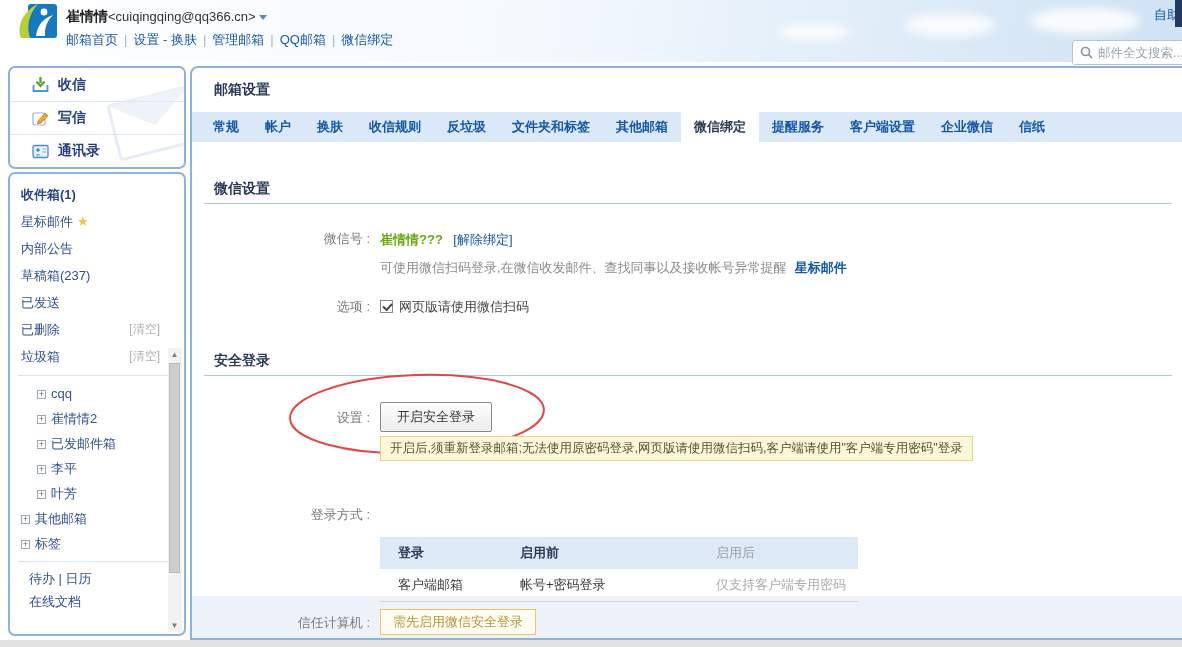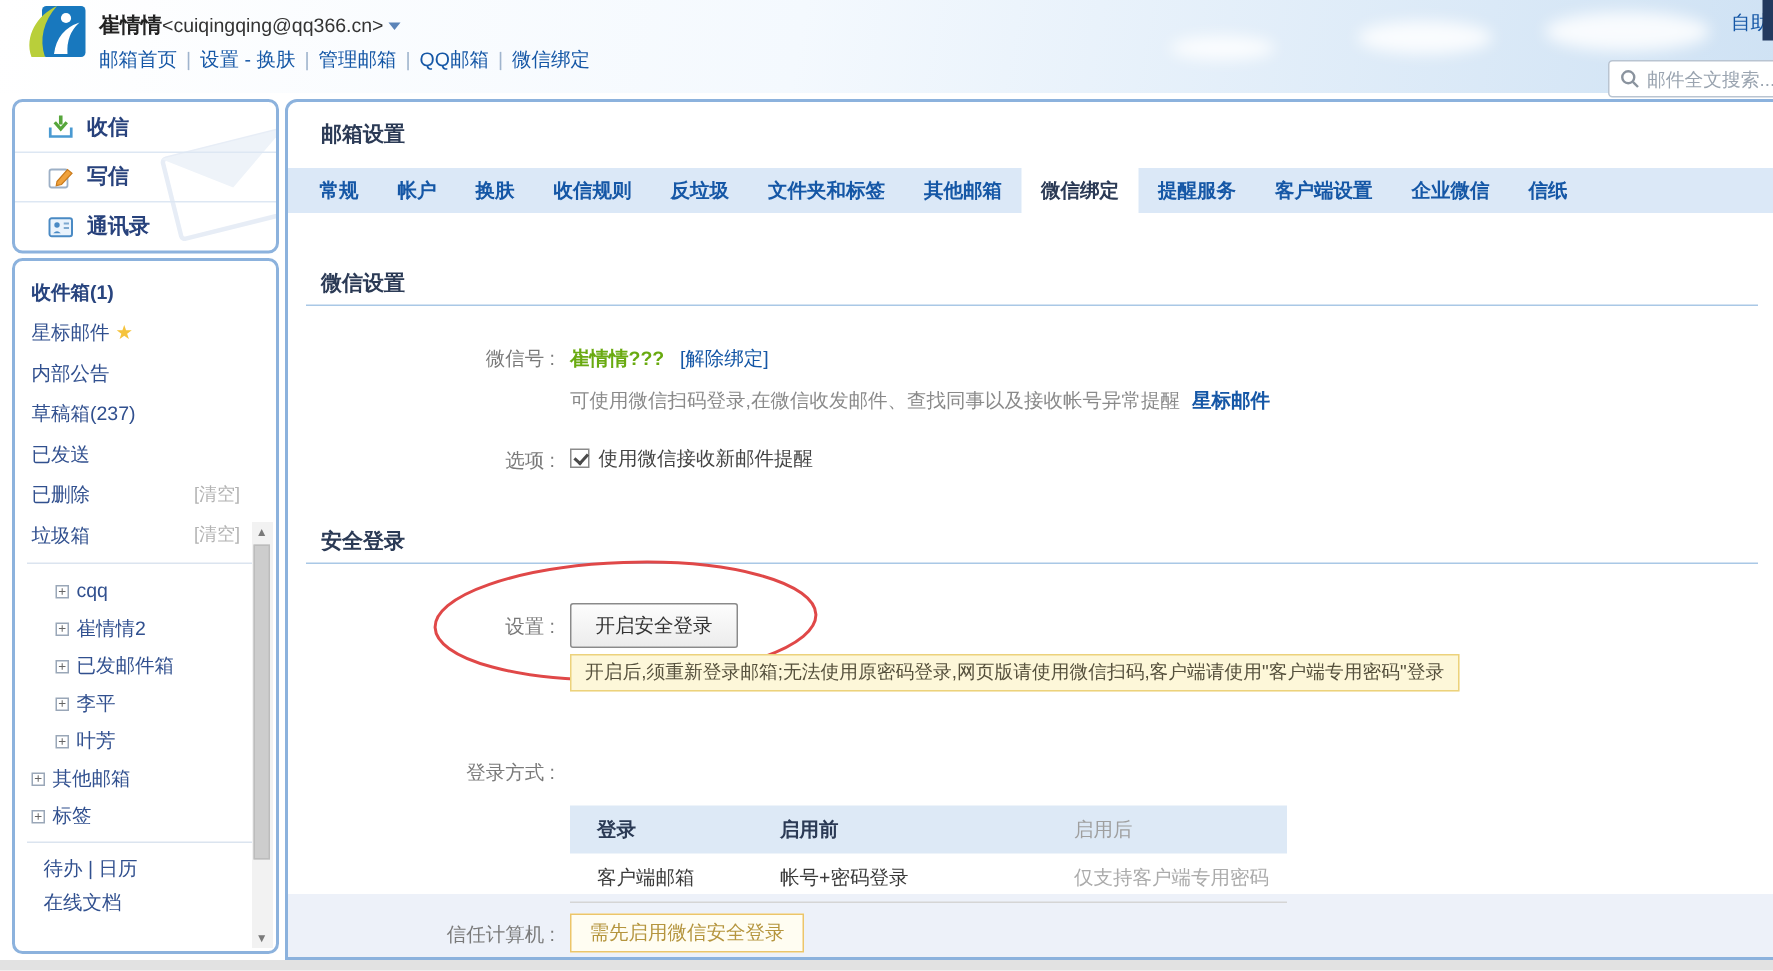--- a/index.html
+++ b/index.html
@@ -226,21 +226,21 @@
   <div class="abs" style="left:188px; top:162px; white-space:nowrap;">
     <span class="green-id">崔情情???</span>
     <span class="blue-link" style="margin-left:6px;">[解除绑定]</span>
   </div>
   <div class="abs" style="left:188px; top:190px; white-space:nowrap;">
     <span class="desc-text">可使用微信扫码登录,在微信收发邮件、查找同事以及接收帐号异常提醒</span><span class="learn-more">星标邮件</span>
   </div>
 
   <div class="row-label" style="top:230px;">选项 :</div>
   <div class="abs" style="left:188px; top:229px; white-space:nowrap;">
-    <span class="checkbox"></span><span class="opt-text">使用微信接收新邮件提醒</span>
+    <span class="checkbox"></span><span class="opt-text">网页版请使用微信扫码</span>
   </div>
 
   <div class="sec-title" style="top:284px;">安全登录</div>
   <div class="sec-line" style="top:307px;"></div>
 
   <div class="row-label" style="top:341px;">设置 :</div>
   <button class="enable-btn" style="top:334px;">开启安全登录</button>
 
   <svg class="ellipse-svg" width="270" height="96">
     <ellipse cx="135" cy="48" rx="127" ry="39" fill="none" stroke="#e04848" stroke-width="2" transform="rotate(-2 135 48)"></ellipse>

